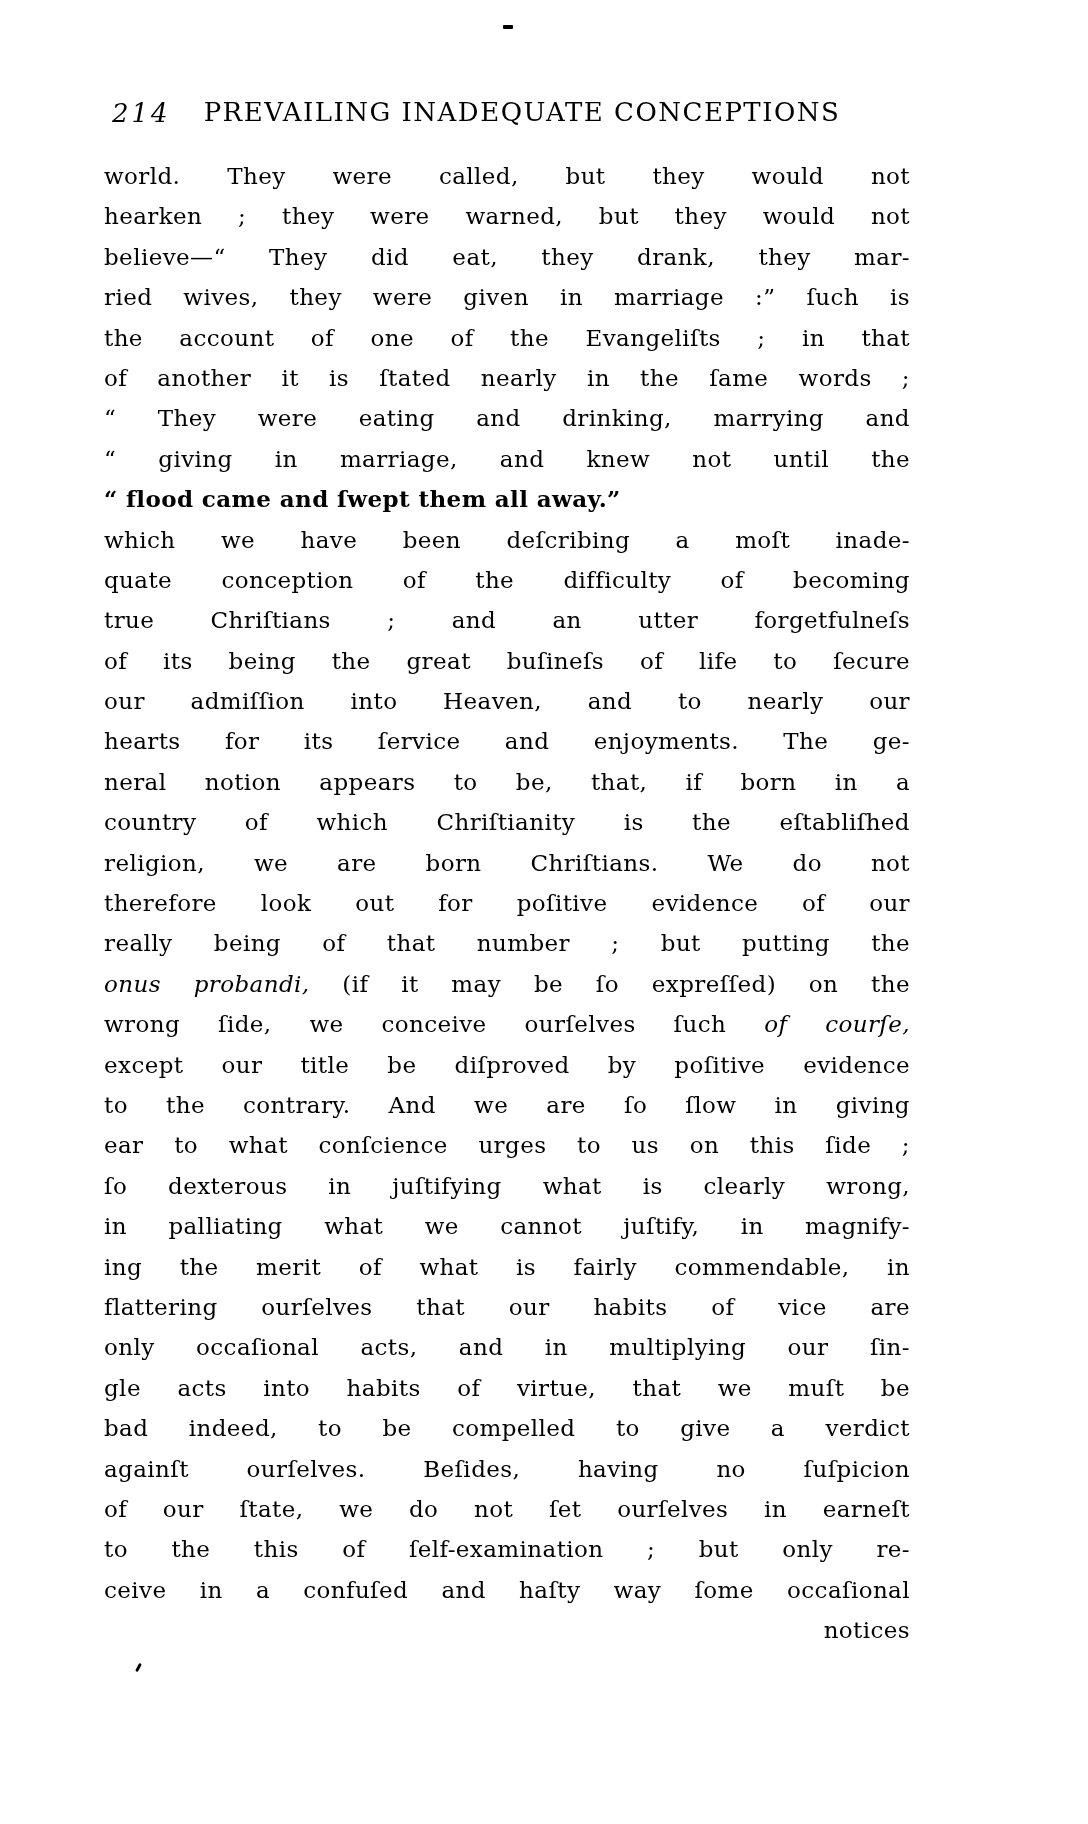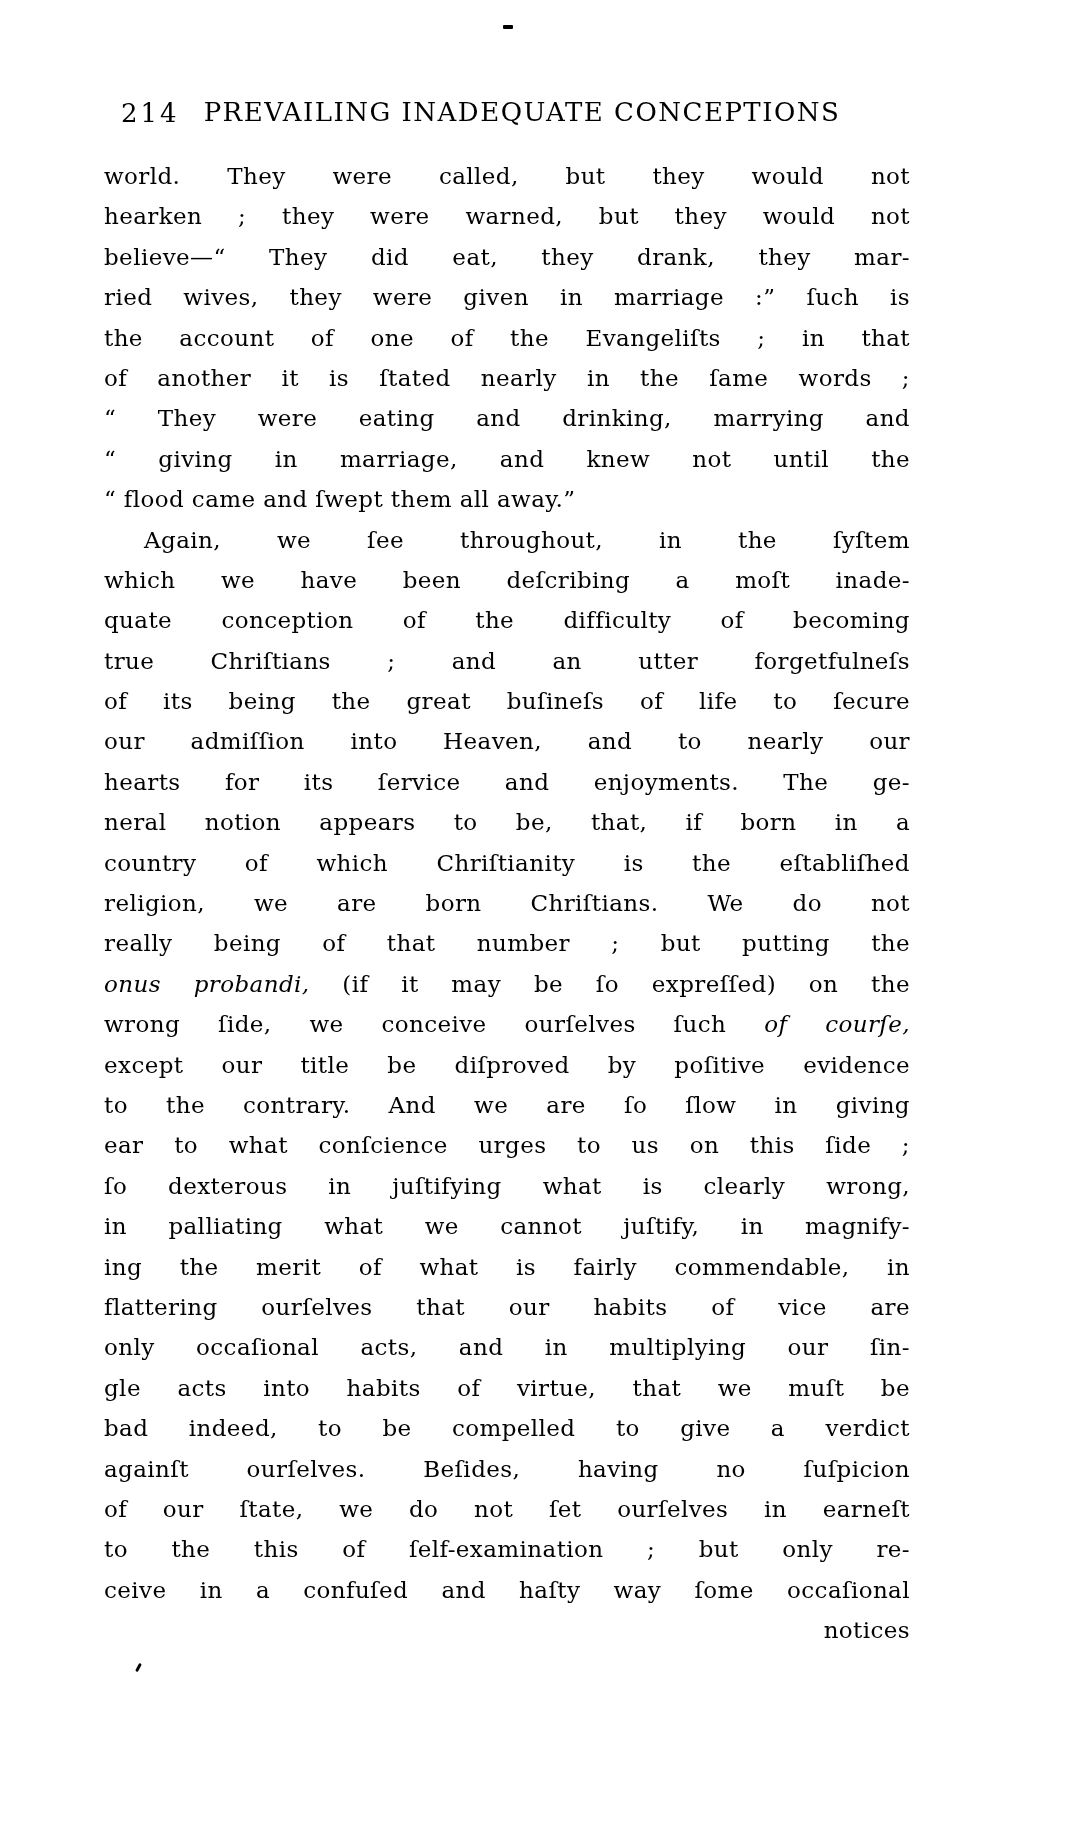--- a/index.html
+++ b/index.html
@@ -23,23 +23,24 @@
     top: 94px;
     width: 806px;
     height: 38px;
     font-size: 26px;
     line-height: 36px;
     letter-spacing: 1.5px;
     white-space: nowrap;
   }
   .page-num {
     position: absolute;
-    left: 17px;
+    left: 8px;
     top: 1px;
     letter-spacing: 3px;
+    font-style: italic;
   }
   .header-title {
     display: block;
     text-align: center;
     padding-left: 30px;
   }
   
   .body-text {
     position: absolute;
     left: 104px;
@@ -52,20 +53,21 @@
   .line {
     text-align: justify;
     text-align-last: justify;
     height: 40.4px;
     overflow: visible;
     white-space: nowrap;
   }
   .line.nj {
     text-align: left;
     text-align-last: left;
+    font-weight: bold;
   }
   .line.ind {
     text-indent: 40px;
   }
   .it {
     font-style: italic;
   }
   .catchword-line {
     text-align: center;
     text-align-last: right;
@@ -108,30 +110,30 @@
 
     <div class="line"><span>world.  They were called, but they would not</span></div>
       <div class="line"><span>hearken ;  they were warned, but they would not</span></div>
       <div class="line"><span>believe—“ They did eat, they drank, they mar-</span></div>
       <div class="line"><span>ried wives, they were given in marriage :” ſuch is</span></div>
       <div class="line"><span>the account of one of the Evangeliſts ; in that</span></div>
       <div class="line"><span>of another it is ſtated nearly in the ſame words ;</span></div>
       <div class="line"><span>“ They were eating and drinking, marrying and</span></div>
       <div class="line"><span>“ giving in marriage, and knew not until the</span></div>
       <div class="line nj"><span>“ flood came and ſwept them all away.”</span></div>
-      <div class="line ind"><span>Again, we ſee throughout, in the ſyſtem</span></div>
       <div class="line"><span>which we have been deſcribing a moſt inade-</span></div>
       <div class="line"><span>quate conception of the difficulty of becoming</span></div>
       <div class="line"><span>true Chriſtians ;  and an utter forgetfulneſs</span></div>
       <div class="line"><span>of its being the great buſineſs of life to ſecure</span></div>
       <div class="line"><span>our admiſſion into Heaven, and to nearly our</span></div>
       <div class="line"><span>hearts for its ſervice and enjoyments.  The ge-</span></div>
       <div class="line"><span>neral notion appears to be, that, if born in a</span></div>
       <div class="line"><span>country of which Chriſtianity is the eſtabliſhed</span></div>
       <div class="line"><span>religion, we are born Chriſtians.  We do not</span></div>
+      <div class="line"><span>therefore look out for poſitive evidence of our</span></div>
       <div class="line"><span>really being of that number ; but putting the</span></div>
       <div class="line"><span class="it">onus probandi,</span><span> (if it may be ſo expreſſed) on the</span></div>
       <div class="line"><span>wrong ſide, we conceive ourſelves ſuch </span><span class="it">of courſe,</span></div>
       <div class="line"><span>except our title be diſproved by poſitive evidence</span></div>
       <div class="line"><span>to the contrary.  And we are ſo ſlow in giving</span></div>
       <div class="line"><span>ear to what conſcience urges to us on this ſide ;</span></div>
       <div class="line"><span>ſo dexterous in juſtifying what is clearly wrong,</span></div>
       <div class="line"><span>in palliating what we cannot juſtify, in magnify-</span></div>
       <div class="line"><span>ing the merit of what is fairly commendable, in</span></div>
       <div class="line"><span>flattering ourſelves that our habits of vice are</span></div>

